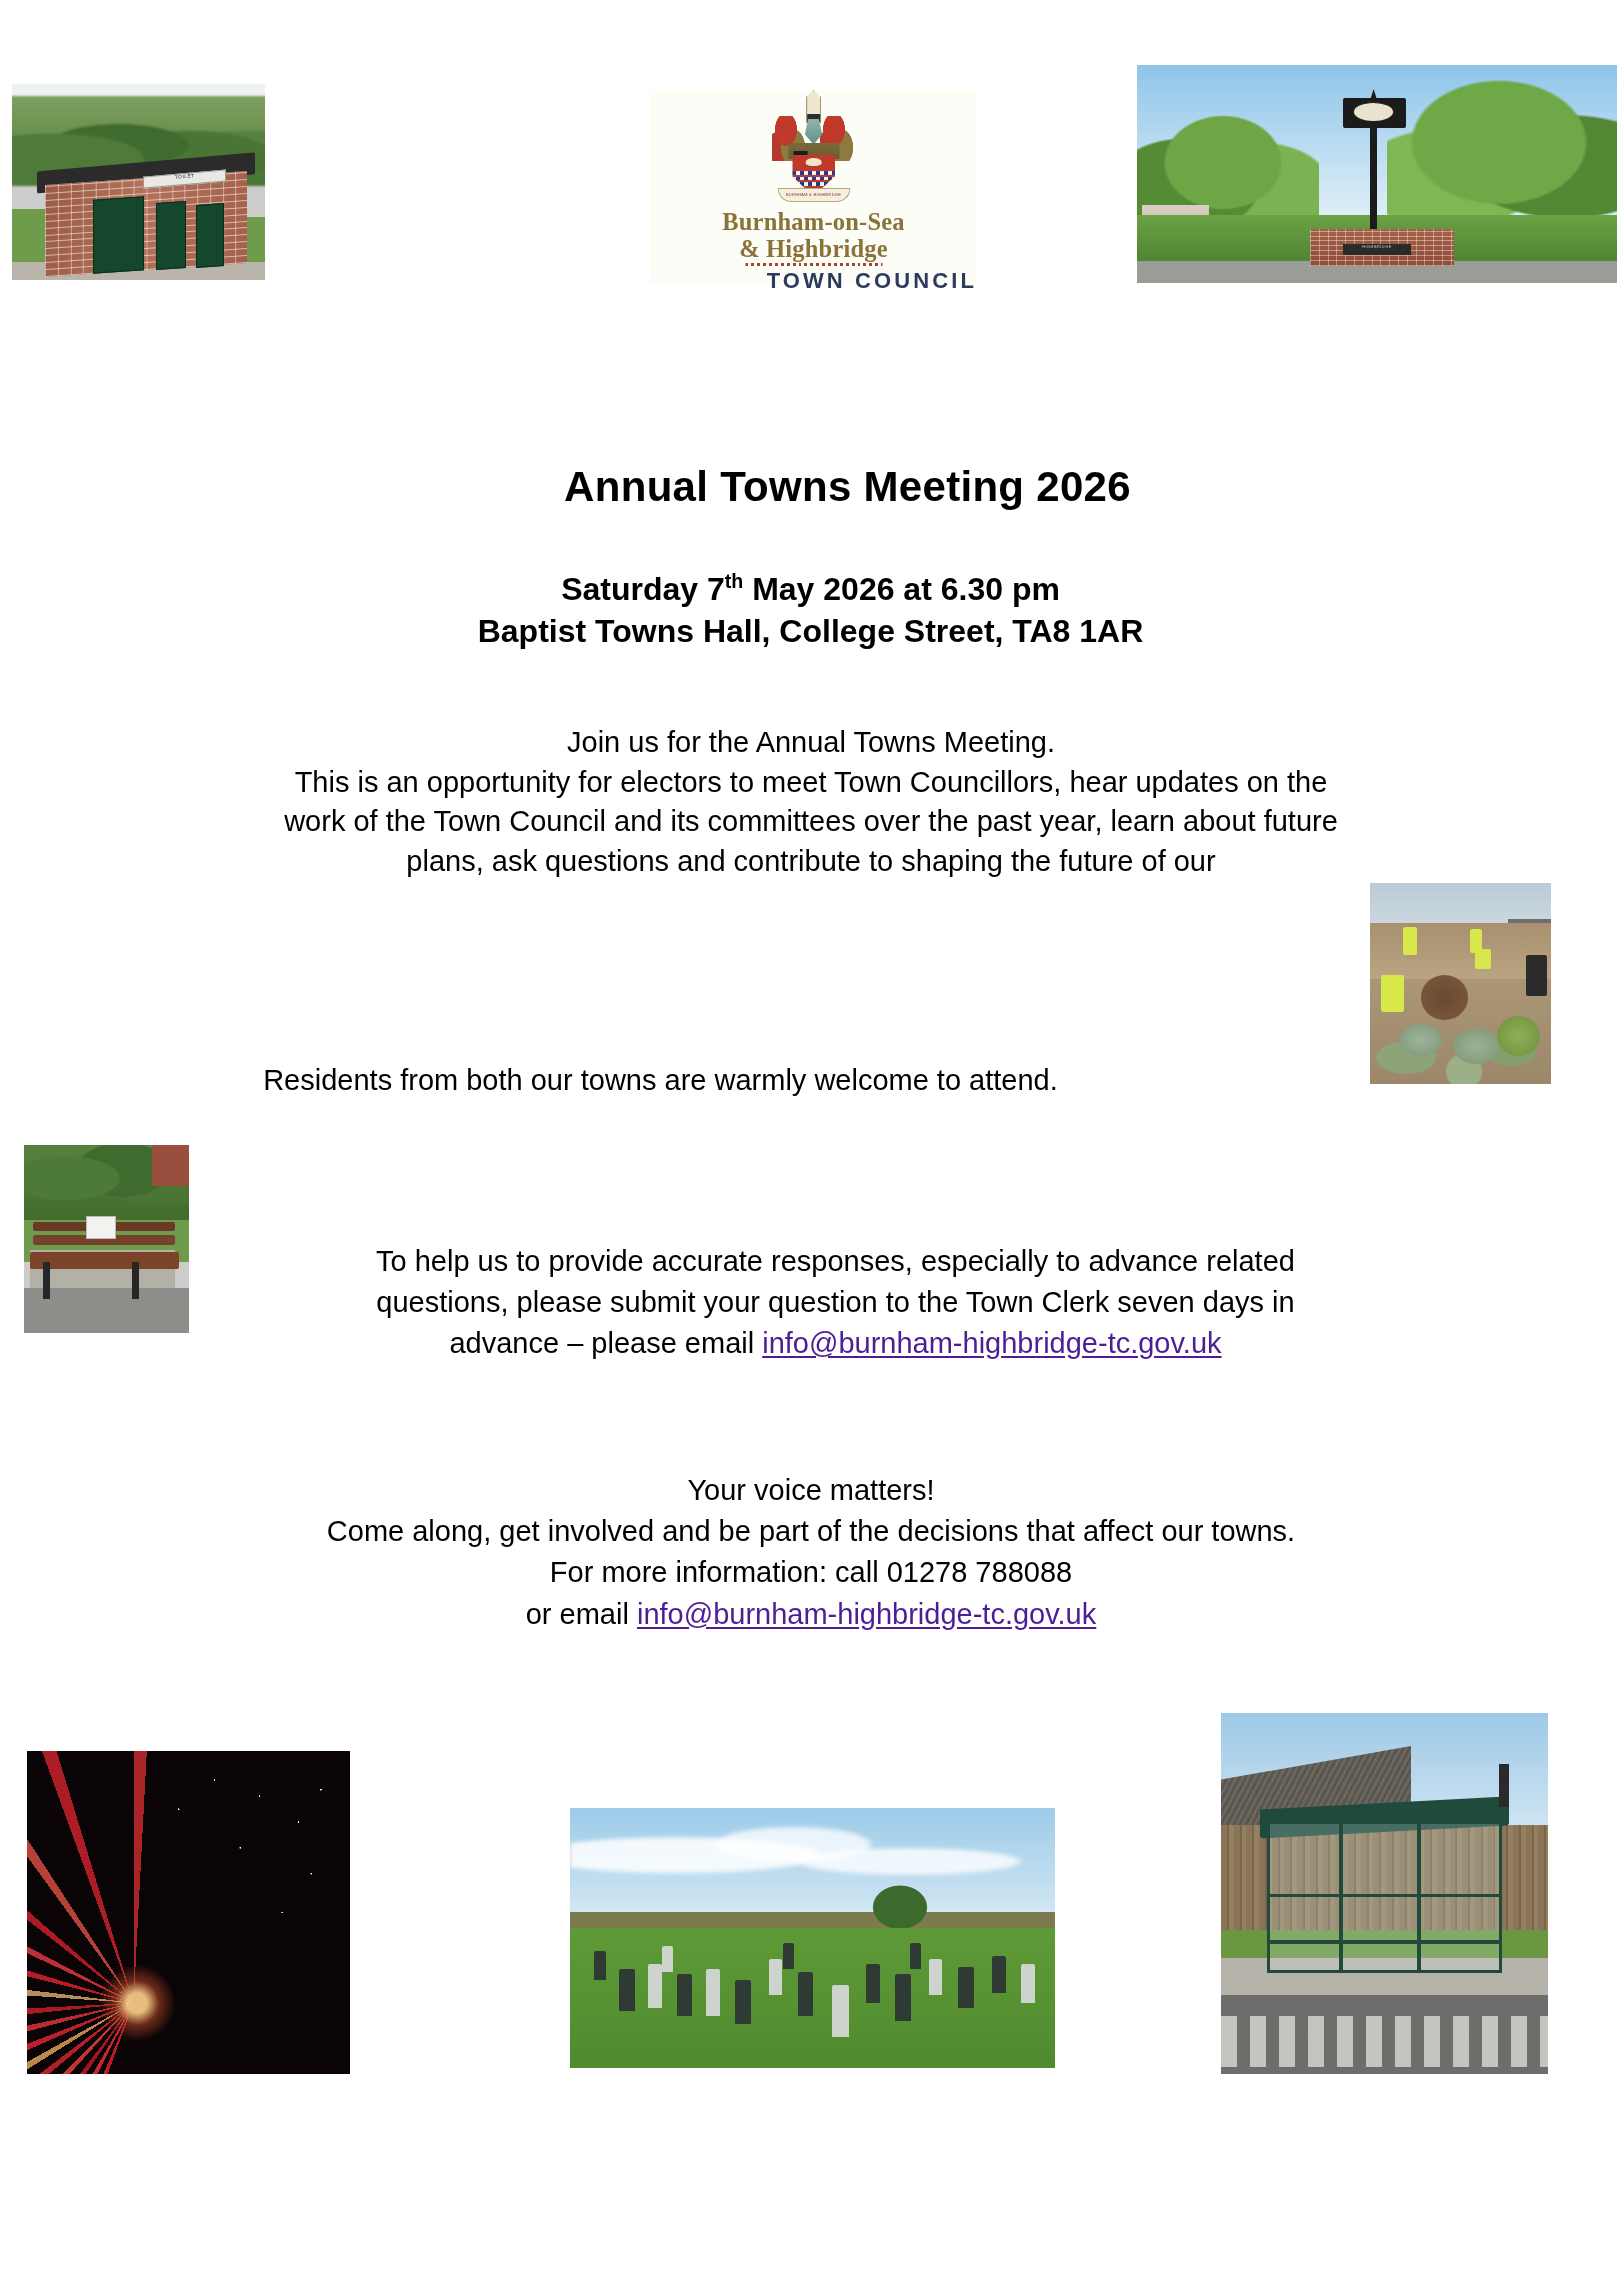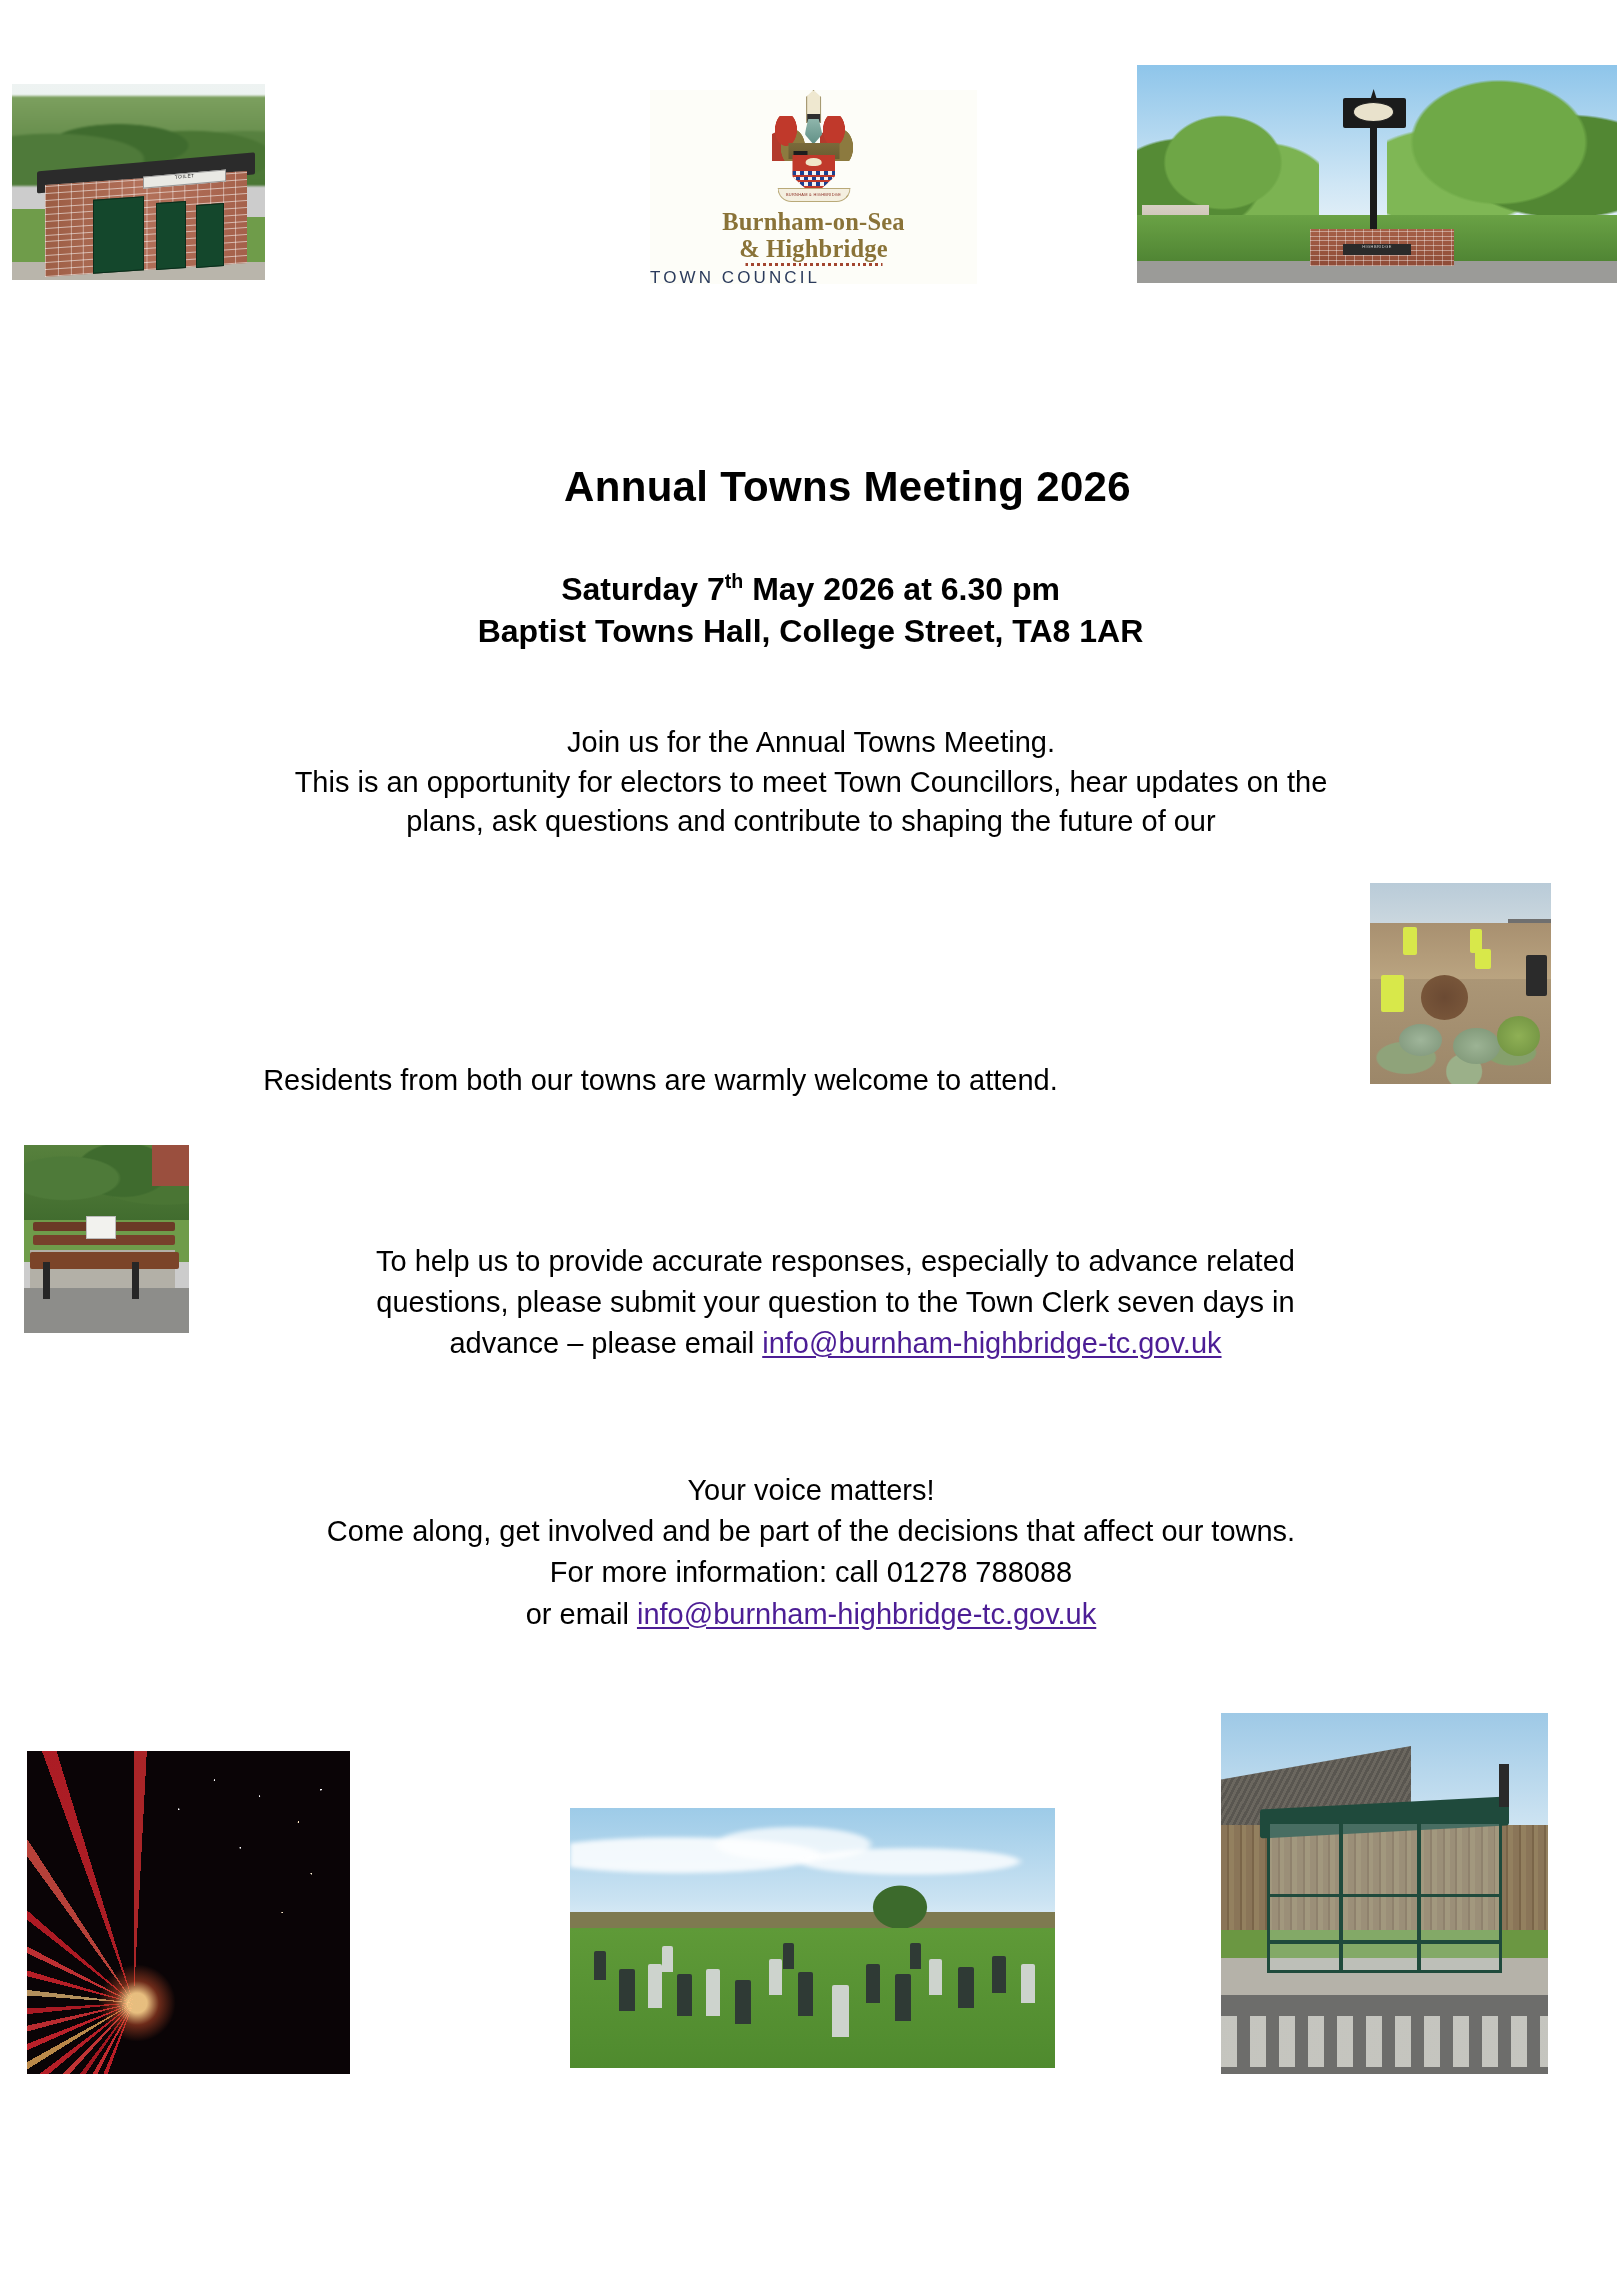--- a/index.html
+++ b/index.html
@@ -310,22 +310,22 @@
     font-weight:bold; font-size:24.5px; line-height:1.12; color:#8a7338;
     letter-spacing:0.2px;
   }
   .logo-rule {
     position:absolute; left:50%; top:173px; transform:translateX(-50%);
     width:137px; height:2.9px;
     background:repeating-linear-gradient(90deg,#a3452f 0 2.9px,transparent 2.9px 5.9px);
   }
   .logo-sub {
     position:absolute; left:0; top:178px; width:100%;
-    text-align:left; font-family:"Liberation Sans", sans-serif;
-    font-size:17px; letter-spacing:3.1px; color:#2b3b5c;
+    text-align:right; font-family:"Liberation Sans", sans-serif;
+    font-size:22px; letter-spacing:3.1px; color:#2b3b5c;font-weight:bold;
   }
 
   
   .title {
     position:absolute; left:0; top:435px; width:100%;
     text-align:center; font-size:42px; font-weight:bold; letter-spacing:0.3px;margin-left:37px;
   }
   .subtitle {
     position:absolute; left:0; top:568px; width:100%;
     text-align:center; font-size:32px; font-weight:bold; line-height:1.32;
@@ -415,20 +415,21 @@
   <h1 class="title">Annual Towns Meeting 2026</h1>
 
   <div class="subtitle">
     <div><span>Saturday 7</span><sup>th</sup><span> May 2026 at 6.30 pm</span></div>
     <div>Baptist Towns Hall, College Street, TA8 1AR</div>
   </div>
 
   <div class="body-intro">
     <div>Join us for the Annual Towns Meeting.</div>
     <div>This is an opportunity for electors to meet Town Councillors, hear updates on the</div>
+    <div>work of the Town Council and its committees over the past year, learn about future</div>
     <div>plans, ask questions and contribute to shaping the future of our</div>
   </div>
 
   <div class="photo" id="photo-volunteers">
     <div class="sky"></div>
     <div class="roadedge"></div>
     <div class="soil"></div>
     <div class="mulch"></div>
     <div class="plant p1"></div>
     <div class="plant p2"></div>

